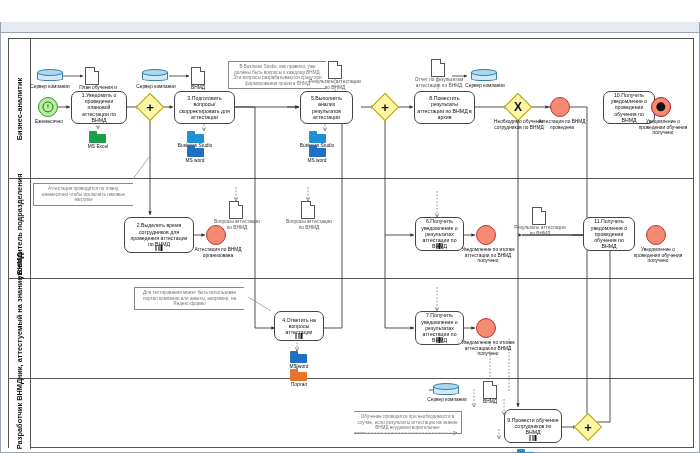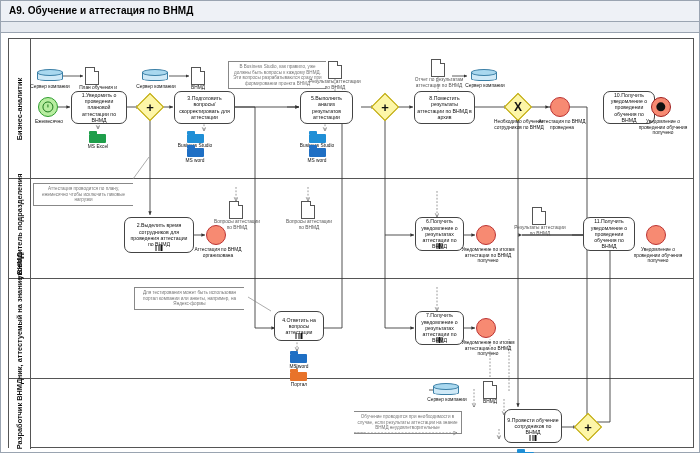--- a/index.html
+++ b/index.html
@@ -72,23 +72,20 @@
   .mk{position:absolute;bottom:1px;left:50%;transform:translateX(-50%);width:7px;height:6px;}
   .mk i{position:absolute;top:0;width:1.4px;height:6px;background:#111;}
 
   svg.wires{position:absolute;left:0;top:0;width:686px;height:410px;overflow:visible;pointer-events:none;}
 </style>
 </head>
 <body>
 
 <div id="page">
 
-  <div class="titlebar">
-    <div class="t">A9. Обучение и аттестация по ВНМД</div>
-  </div>
   <div class="subbar"></div>
 
   <div class="canvas">
     <div class="pool">
 
       <div class="lane" style="top:0;height:140px;">
         <div class="lanehdr">
           <span>Бизнес-аналитик</span>
         </div>
       </div>

